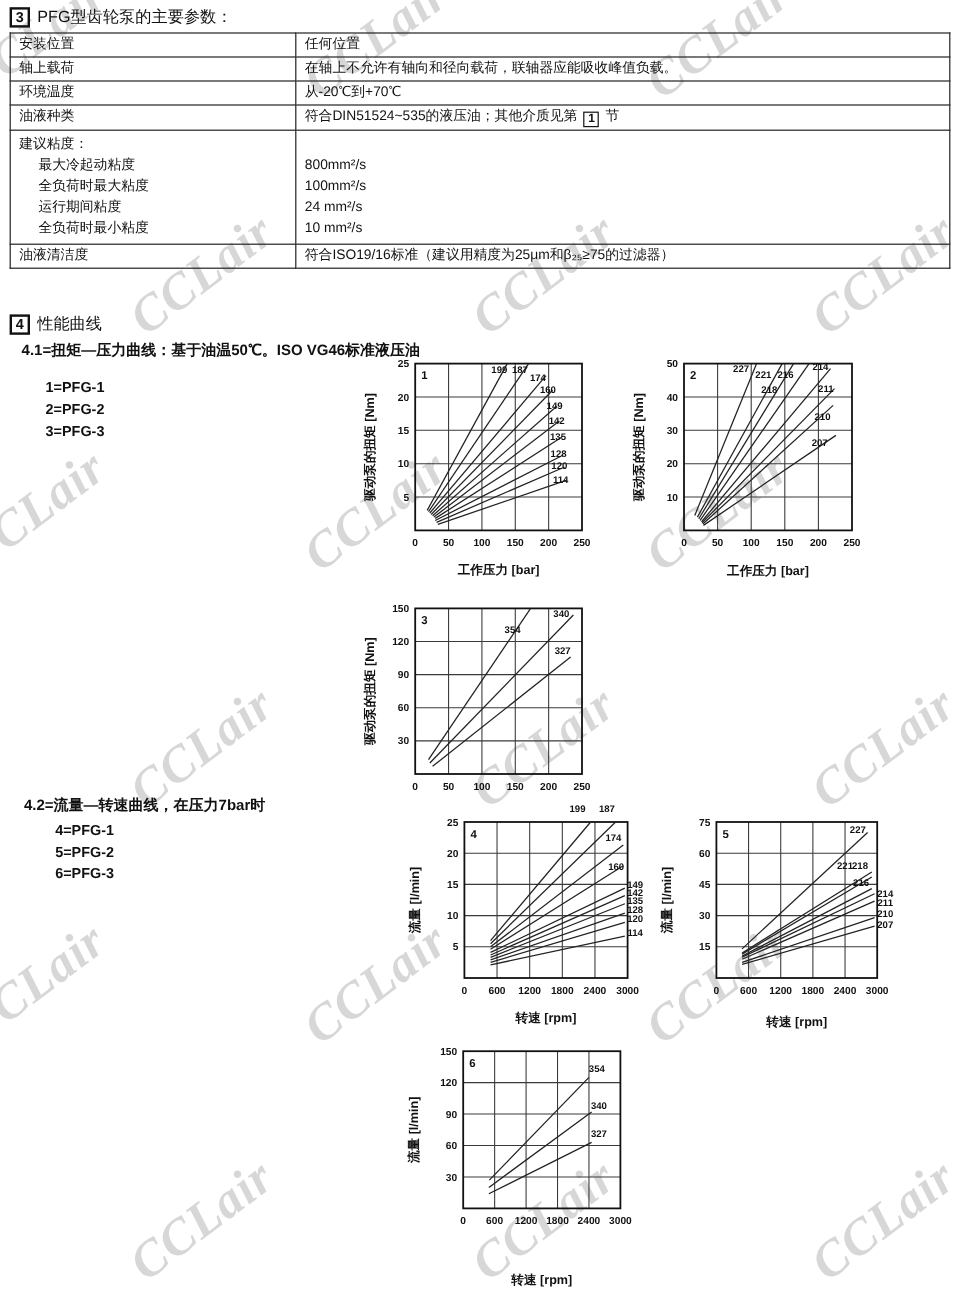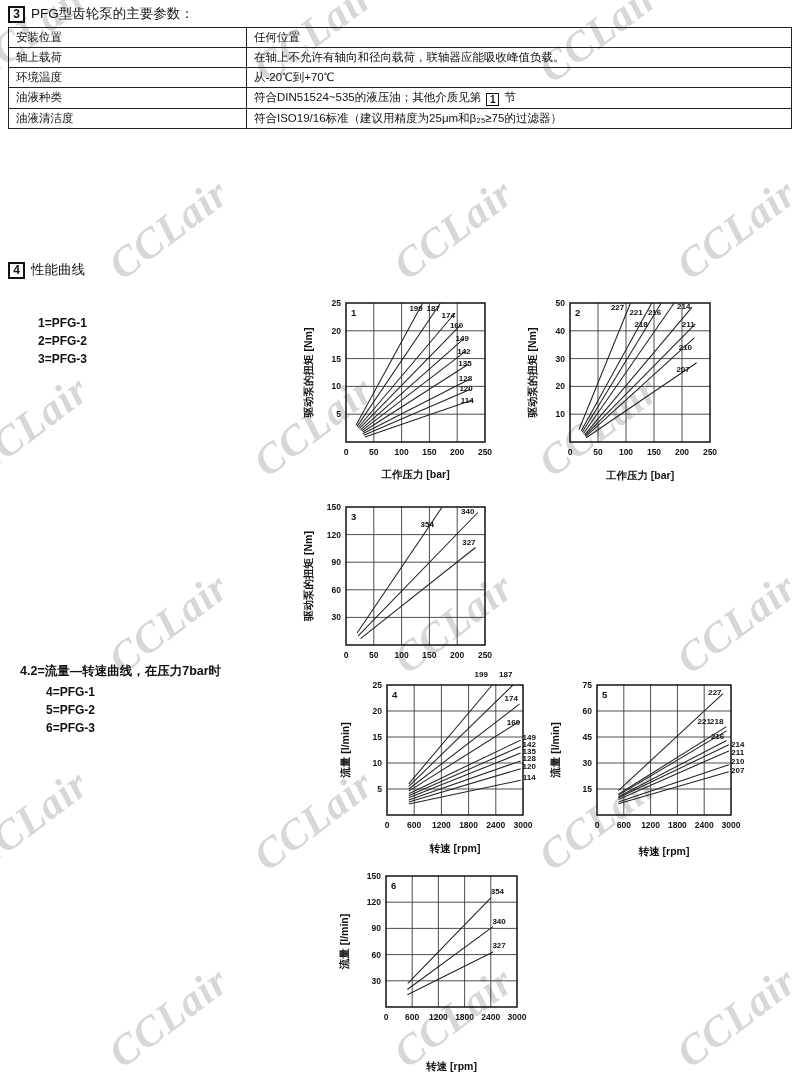--- a/index.html
+++ b/index.html
@@ -92,32 +92,49 @@
           <td>从-20℃到+70℃</td>
         </tr>
         <tr>
           <td class="lbl">油液种类</td>
           <td>
             <span>符合DIN51524~535的液压油；其他介质见第</span>
             <span class="numbox small">1</span>
             <span>节</span>
           </td>
         </tr>
+        <tr class="visc">
+          <td class="lbl">
+            <div>建议粘度：</div>
+            <div class="ind">最大冷起动粘度</div>
+            <div class="ind">全负荷时最大粘度</div>
+            <div class="ind">运行期间粘度</div>
+            <div class="ind">全负荷时最小粘度</div>
+          </td>
+          <td>
+            <div>&nbsp;</div>
+            <div>800mm²/s</div>
+            <div>100mm²/s</div>
+            <div>24 mm²/s</div>
+            <div>10 mm²/s</div>
+          </td>
+        </tr>
         <tr>
           <td class="lbl">油液清洁度</td>
           <td>符合ISO19/16标准（建议用精度为25μm和β₂₅≥75的过滤器）</td>
         </tr>
       </tbody>
     </table>
 
     <div class="sec4">
       <span class="numbox">4</span>
       <span class="t">性能曲线</span>
     </div>
 
+    <div class="s41">4.1=扭矩—压力曲线：基于油温50℃。ISO  VG46标准液压油</div>
     <div class="legend" id="legend1">
       <div>1=PFG-1</div>
       <div>2=PFG-2</div>
       <div>3=PFG-3</div>
     </div>
 
     <div class="s42">4.2=流量—转速曲线，在压力7bar时</div>
     <div class="legend" id="legend2">
       <div>4=PFG-1</div>
       <div>5=PFG-2</div>

